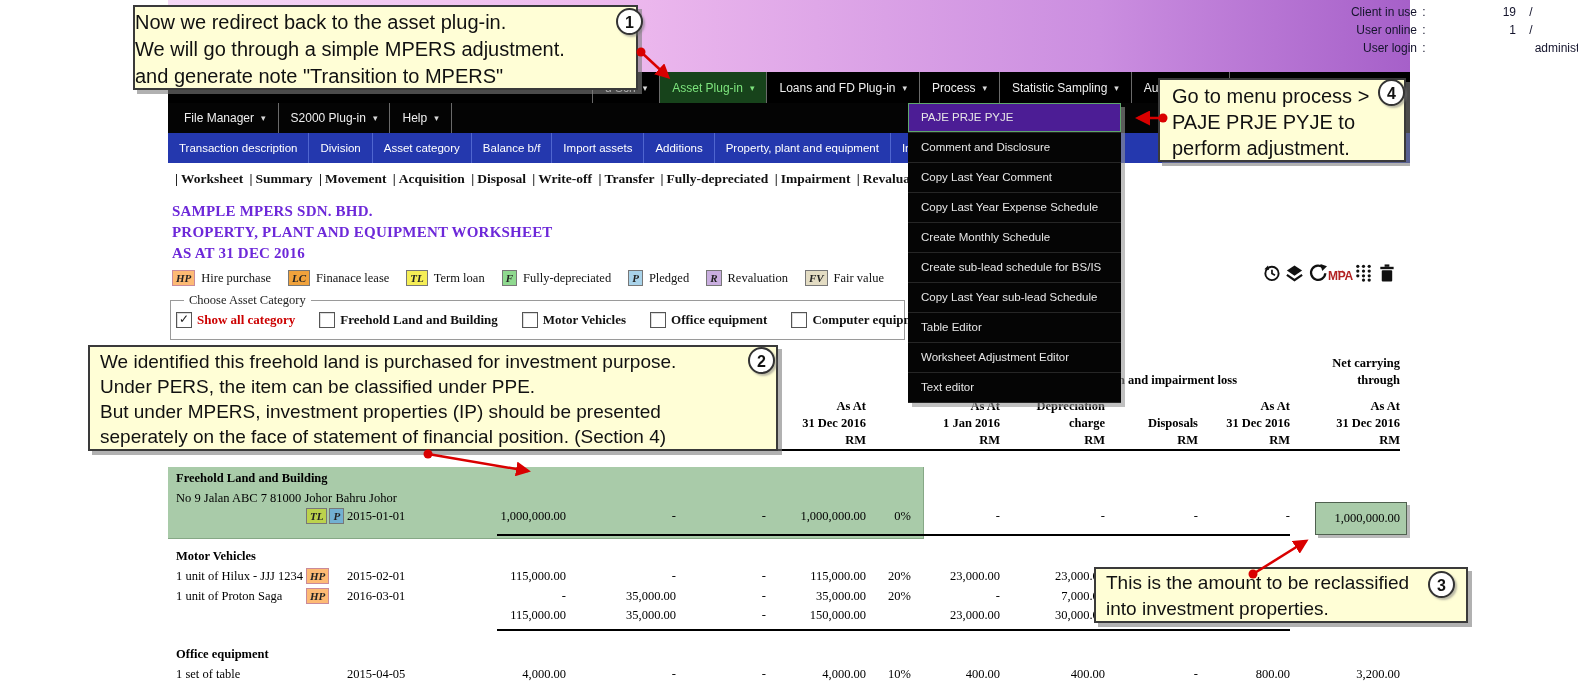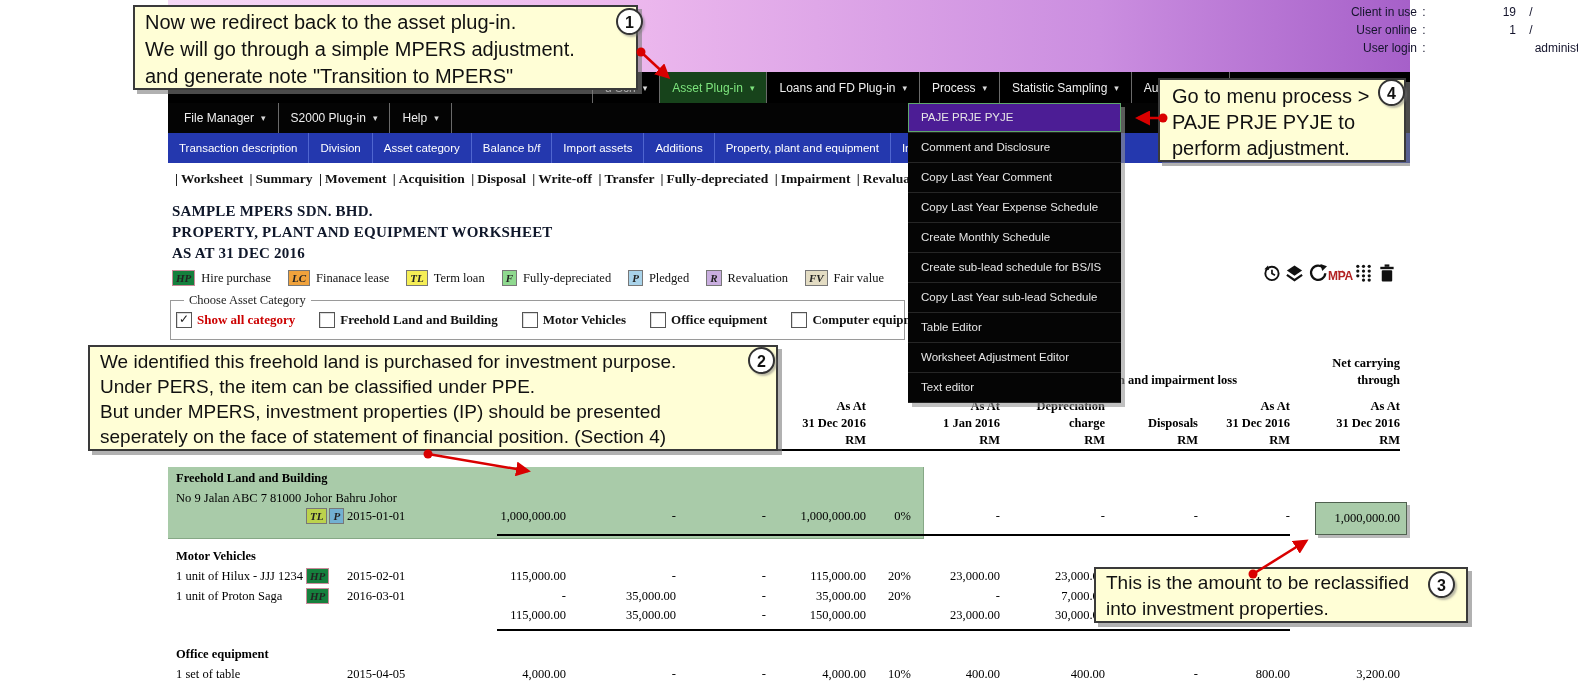--- a/index.html
+++ b/index.html
@@ -32,27 +32,27 @@
           display:flex;align-items:stretch;}
   .ritem{display:flex;align-items:center;padding:0 11px;color:#fff;font-size:11.5px;
          border-right:1px solid #5066cf;white-space:nowrap;}
   
   .tabline{position:absolute;left:172px;top:170px;font-family:"Liberation Serif",serif;
            font-weight:bold;font-size:13.5px;color:#111;white-space:nowrap;}
   .tabline .sep{padding:0 3px;}
   .tabline .tab{cursor:pointer;}
   
   .title-line{position:absolute;left:172px;font-family:"Liberation Serif",serif;font-weight:bold;
-              font-size:15px;color:#0f172a;letter-spacing:.2px;white-space:nowrap;}
+              font-size:15px;color:#6d28d9;letter-spacing:.2px;white-space:nowrap;}
   
   .legend{position:absolute;left:172px;top:270px;display:flex;gap:17px;align-items:center;}
   .lgitem{display:flex;gap:6px;align-items:center;font-family:"Liberation Serif",serif;font-size:12.5px;color:#111;}
   .badge{display:inline-block;border:1px solid #777;font-family:"Liberation Serif",serif;
          font-style:italic;font-weight:bold;font-size:11px;line-height:14px;padding:0 3px;color:#222;}
-  .b-hp{background:#15803d;border-color:#c98a9a;}
+  .b-hp{background:#fdba74;border-color:#c98a9a;}
   .b-lc{background:#f0a23c;}
   .b-tl{background:#f5ee56;}
   .b-f{background:#8fd98f;}
   .b-p{background:#a9d3ea;}
   .b-r{background:#c9aedf;}
   .b-fv{background:#e3dcc3;}
   .b-tl-row{background:#bcd24c;}
   .b-p-row{background:#72b0d2;}
   
   .wtoolbar{position:absolute;left:1262px;top:262px;display:flex;gap:4px;align-items:center;}
@@ -85,21 +85,21 @@
   .badgerow{position:absolute;display:flex;gap:2px;}
   
   .ddmenu{position:absolute;left:908px;top:103px;width:213px;background:#050505;z-index:30;
           box-shadow:4px 4px 0 rgba(150,150,150,.6);}
   .dditem{height:29px;line-height:29px;padding-left:13px;font-size:11.5px;color:#e6e6e6;
           border-bottom:1px solid #262626;cursor:pointer;white-space:nowrap;}
   .dditem.sel{background:#4c1d95;box-shadow:inset 0 0 0 1px #5fa86c;}
   
   .callout{position:absolute;background:#fffed6;border:2px solid #3a3a3a;color:#111;z-index:40;
            box-shadow:4px 4px 0 rgba(125,125,125,.6);box-sizing:border-box;}
-  .co1{left:133px;top:5px;width:505px;height:85px;font-size:20px;line-height:27px;padding:2px 10px;}
+  .co1{left:133px;top:5px;width:505px;height:85px;font-size:20px;line-height:27px;padding:2px 0;}
   .co2{left:88px;top:345px;width:690px;height:106px;font-size:19px;line-height:25px;padding:2px 10px;}
   .co3{left:1094px;top:567px;width:374px;height:56px;font-size:19px;line-height:26px;padding:1px 10px;}
   .co4{left:1158px;top:78px;width:248px;height:84px;font-size:20px;line-height:26px;padding:3px 12px;}
   .conum{position:absolute;width:27px;height:27px;border:2px solid #333;border-radius:50%;background:#fff;
          font-weight:bold;font-size:16px;line-height:25px;text-align:center;color:#111;z-index:45;
          box-shadow:2px 2px 2px rgba(120,120,120,.5);box-sizing:border-box;}
   .arrowlayer{position:absolute;left:0;top:0;z-index:50;pointer-events:none;}
 </style>
 </head>
 <body>

